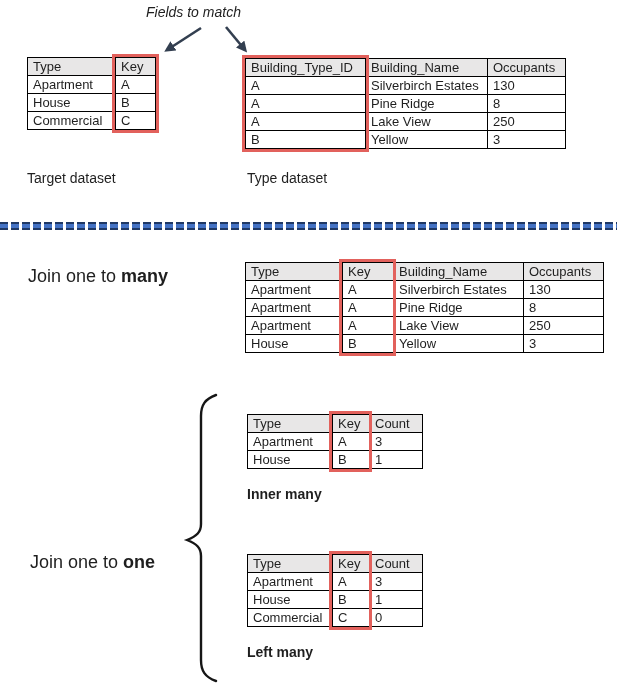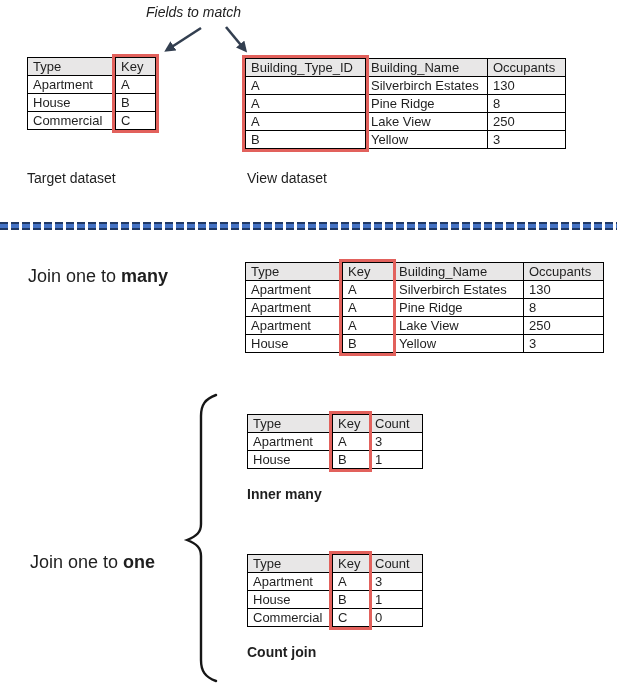--- a/index.html
+++ b/index.html
@@ -123,21 +123,21 @@
         </tr>
         <tr>
           <td>B</td>
           <td>Yellow</td>
           <td>3</td>
         </tr>
       </tbody>
     </table>
   <div class="hl" style="top:-3px; bottom:-3px; left:-3px; width:127px;"></div>
 </div>
-<div class="caption" style="left:247px; top:170px;">View dataset</div>
+<div class="caption" style="left:247px; top:170px;">Type dataset</div>
 
 <div class="divider"></div>
 
 <div class="lbl" style="left:28px; top:266px;">
   <span>Join one to </span><span class="bold">many</span>
 </div>
 <div class="tblwrap" style="left:245px; top:262px;">
   <table>
     <colgroup>
         <col style="width:97px">
@@ -249,13 +249,13 @@
         </tr>
         <tr>
           <td>Commercial</td>
           <td>C</td>
           <td>0</td>
         </tr>
       </tbody>
     </table>
   <div class="hl" style="top:-3px; bottom:-3px; left:82px; width:43px;"></div>
 </div>
-<div class="caption bold" style="left:247px; top:644px;">Count join</div>
+<div class="caption bold" style="left:247px; top:644px;">Left many</div>
 
 </body></html>

